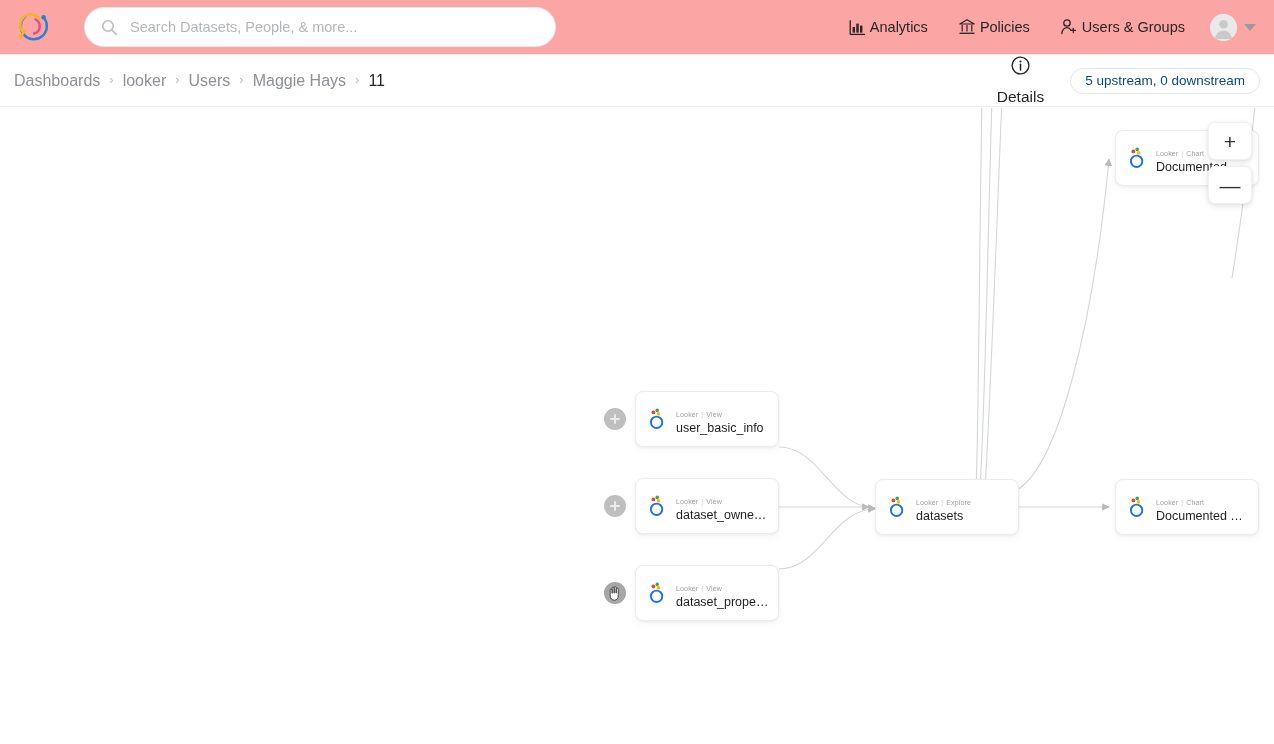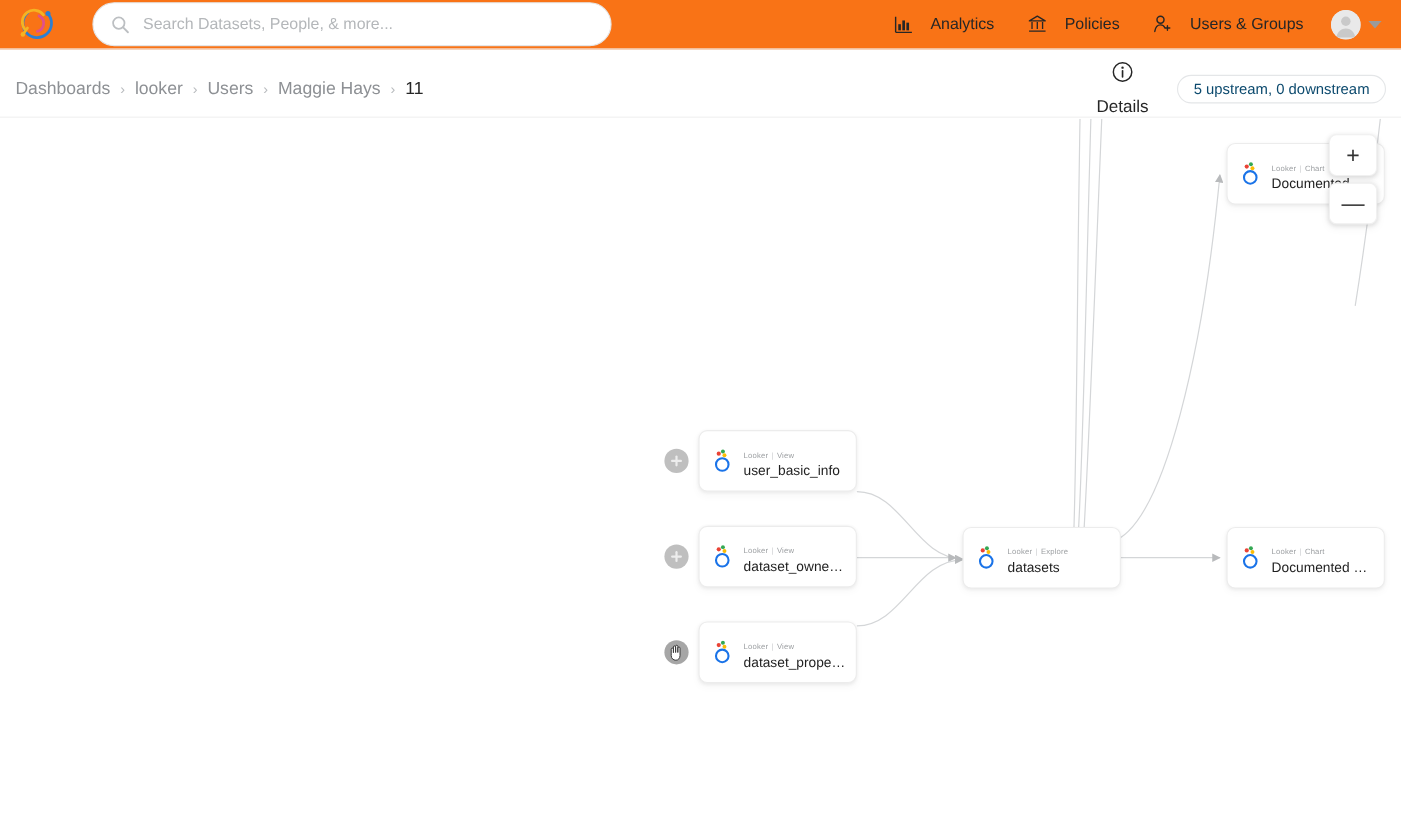--- a/index.html
+++ b/index.html
@@ -11,22 +11,22 @@
     background: #ffffff;
     font-family: "Liberation Sans", sans-serif;
     color: #262626;
   }
 
   
   .topbar {
     position: absolute;
     top: 0; left: 0;
     width: 1274px;
-    height: 45px;
-    background: #f97316;
+    height: 55px;
+    background: #fca5a5;
     border-bottom: 1px solid #f0f0f0;
     display: flex;
     align-items: center;
   }
 
   .logo {
     width: 44px;
     height: 44px;
     margin-left: 11px;
     flex: 0 0 auto;
@@ -67,21 +67,21 @@
   .nav-right {
     margin-left: auto;
     display: flex;
     align-items: center;
     height: 55px;
     padding-right: 14px;
   }
   .nav-item {
     display: flex;
     align-items: center;
-    gap: 16px;
+    gap: 4px;
     padding: 0 15px;
     height: 55px;
     cursor: pointer;
     font-size: 14.5px;
     color: #262626;
     white-space: nowrap;
   }
   .nav-item .nav-ico { display: flex; align-items: center; }
 
   .avatar-wrap {
@@ -112,21 +112,20 @@
     top: 55px; left: 0;
     width: 1274px;
     height: 52px;
     background: #ffffff;
     border-bottom: 1px solid #f0f0f0;
     display: flex;
     align-items: center;
   }
   .crumbs {
     display: flex;
-    align-items: center;
     margin-left: 14px;
     font-size: 16px;
   }
   .crumb {
     color: #8d9094;
     cursor: pointer;
     white-space: nowrap;
   }
   .crumb.last { color: #262626; }
   .crumb-sep {

